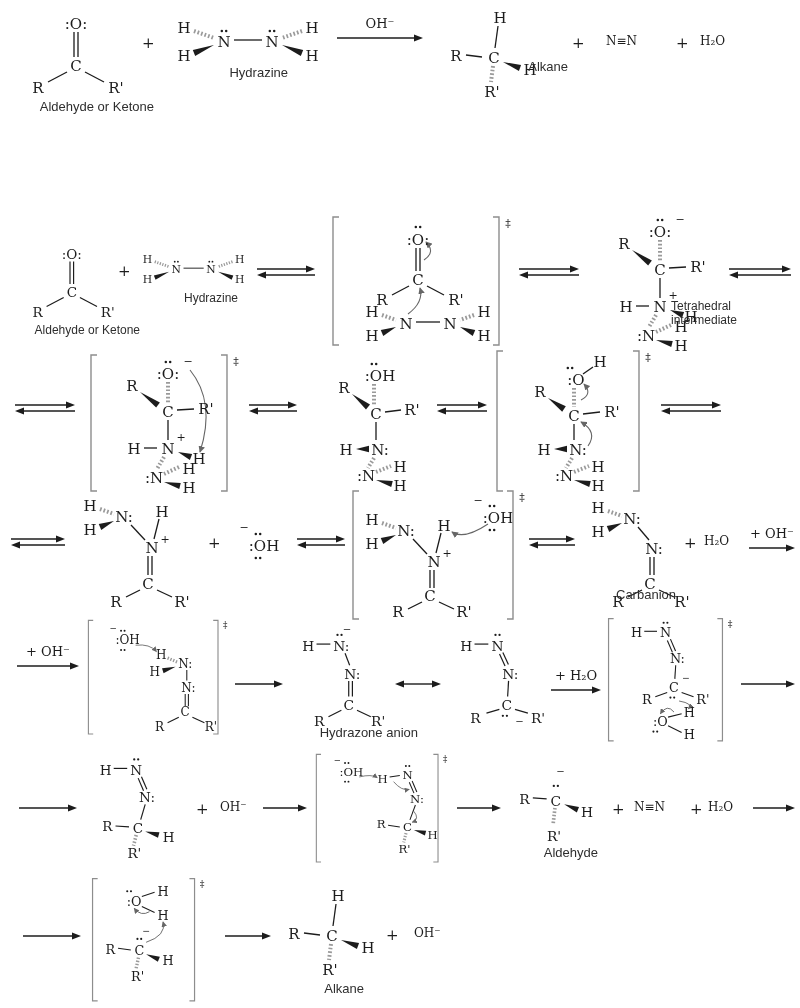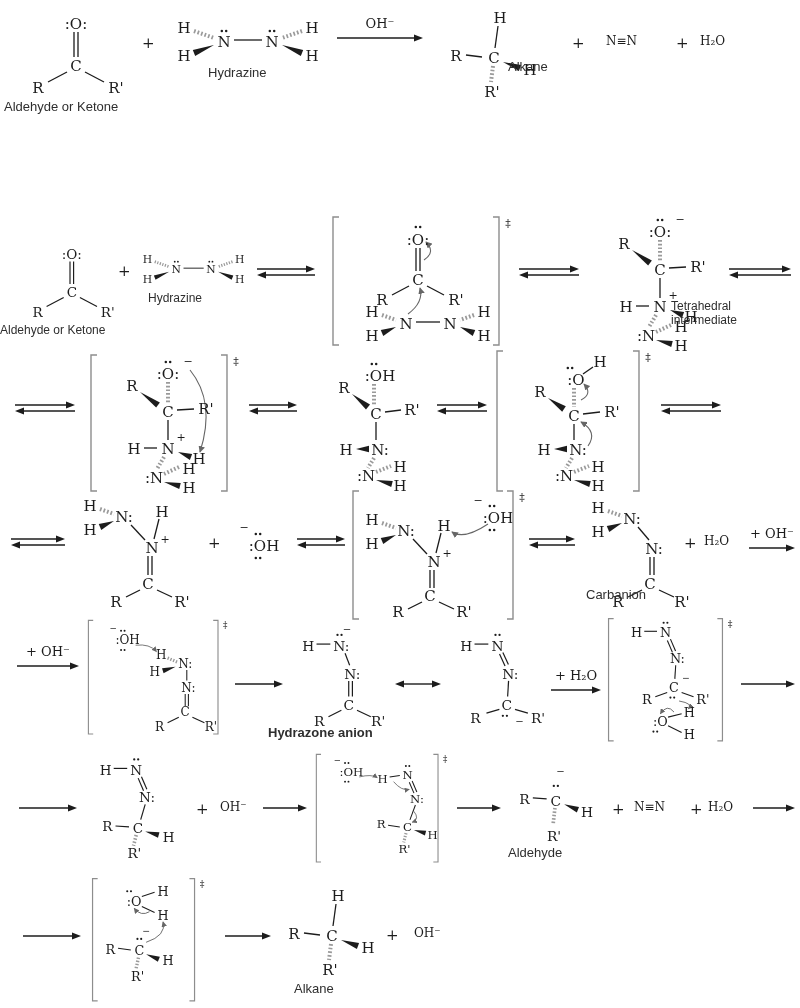--- a/index.html
+++ b/index.html
@@ -2,21 +2,21 @@
 <html><head>
 <meta charset="utf-8">
 <style>
   html,body{margin:0;padding:0;background:#ffffff;}
   #canvas{position:relative;width:800px;height:1008px;background:#ffffff;overflow:hidden;
           font-family:"Liberation Sans",sans-serif;}
   .item{position:absolute;}
   .formula{font-family:"DejaVu Serif","Liberation Serif",serif;font-size:12px;color:#1c1c1c;white-space:nowrap;}
   .plus{font-size:15px;}
   .caption{font-family:"Liberation Sans",sans-serif;font-size:13px;color:#2e2e2e;
-           white-space:pre-line;text-align:left;line-height:1.15;}
+           white-space:pre-line;text-align:right;line-height:1.15;}
   .caption.left{text-align:left;}
   .arrowlab{display:flex;flex-direction:column;align-items:center;}
   .arrlab{font-family:"DejaVu Serif","Liberation Serif",serif;font-size:13px;color:#1c1c1c;
           margin-bottom:1px;white-space:nowrap;}
   svg{display:block;overflow:visible;}
 </style>
 </head>
 <body>
 
 <div id="canvas">
@@ -560,21 +560,21 @@
         <circle cx="58.2" cy="14" r="1.25" fill="#1c1c1c"></circle>
         <text x="64" y="8" text-anchor="middle" dominant-baseline="central" font-size="11" fill="#1c1c1c" font-family="&quot;DejaVu Serif&quot;,&quot;Liberation Serif&quot;,serif">−</text>
         <text x="22" y="26" text-anchor="middle" dominant-baseline="central" font-size="15" fill="#1c1c1c" font-family="&quot;DejaVu Serif&quot;,&quot;Liberation Serif&quot;,serif">H</text>
         <text x="58" y="26" text-anchor="middle" dominant-baseline="central" font-size="15" fill="#1c1c1c" font-family="&quot;DejaVu Serif&quot;,&quot;Liberation Serif&quot;,serif">N:</text>
         <text x="70" y="56" text-anchor="middle" dominant-baseline="central" font-size="15" fill="#1c1c1c" font-family="&quot;DejaVu Serif&quot;,&quot;Liberation Serif&quot;,serif">N:</text>
         <text x="66" y="90" text-anchor="middle" dominant-baseline="central" font-size="15" fill="#1c1c1c" font-family="&quot;DejaVu Serif&quot;,&quot;Liberation Serif&quot;,serif">C</text>
         <text x="34" y="108" text-anchor="middle" dominant-baseline="central" font-size="15" fill="#1c1c1c" font-family="&quot;DejaVu Serif&quot;,&quot;Liberation Serif&quot;,serif">R</text>
         <text x="98" y="108" text-anchor="middle" dominant-baseline="central" font-size="15" fill="#1c1c1c" font-family="&quot;DejaVu Serif&quot;,&quot;Liberation Serif&quot;,serif">R'</text>
       </svg>
     </div>
-    <div class="item caption" style="left: 268px; top: 726px; width: 150px; font-weight: bold;">Hydrazone anion</div>
+    <div class="item caption" style="left: 268px; top: 726px; width: 150px;">Hydrazone anion</div>
     <div class="item" style="left: 394px; top: 678px;">
       <svg width="48" height="12">
         <line x1="9" y1="6" x2="39" y2="6" stroke="#1c1c1c" stroke-width="1.4"></line>
         <polygon points="47,6 38,2.4 38,9.6" fill="#1c1c1c"></polygon>
         <polygon points="1,6 10,2.4 10,9.6" fill="#1c1c1c"></polygon>
       </svg>
     </div>
     <div class="item" style="left: 446px; top: 622px; transform: scale(0.92); transform-origin: left top;">
       <svg width="110" height="130">
         <defs>

